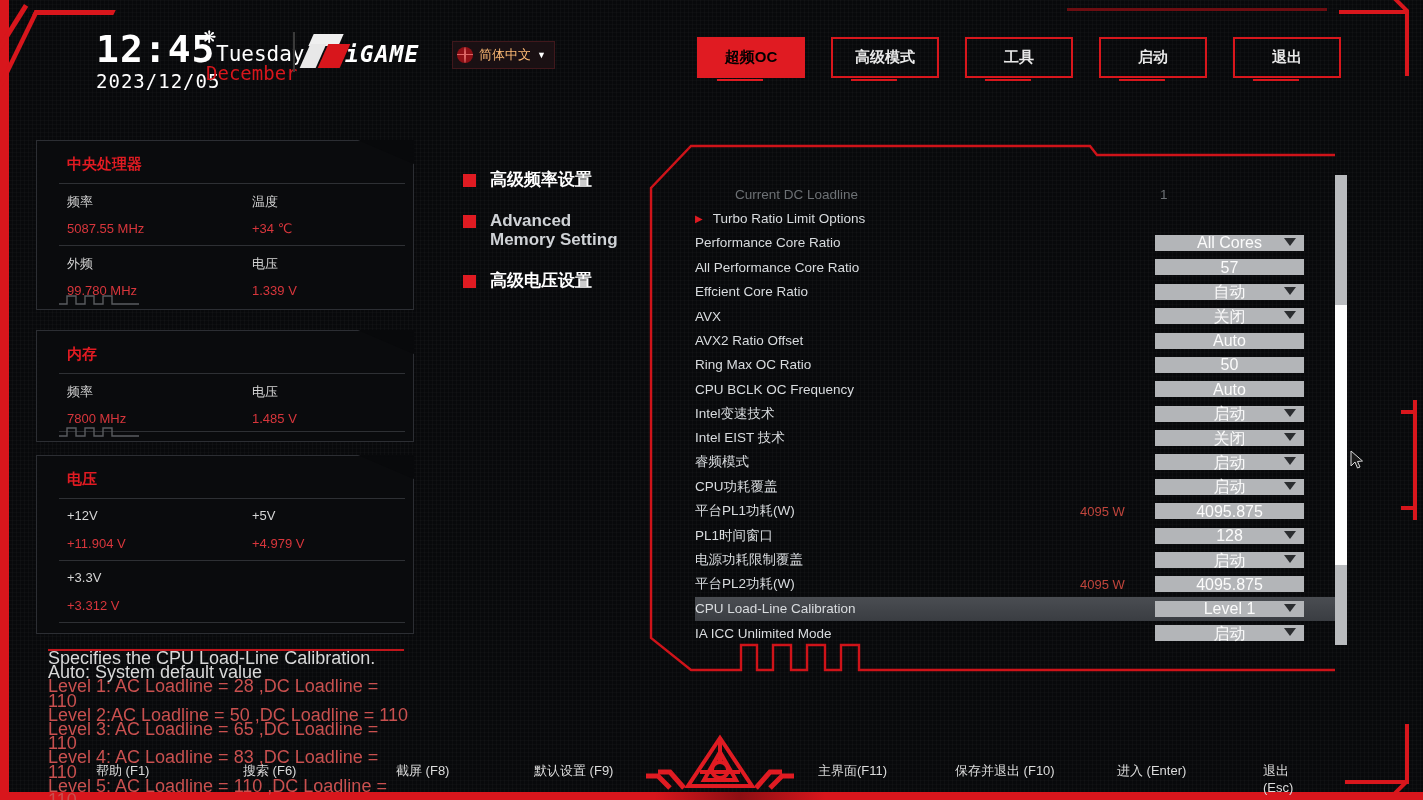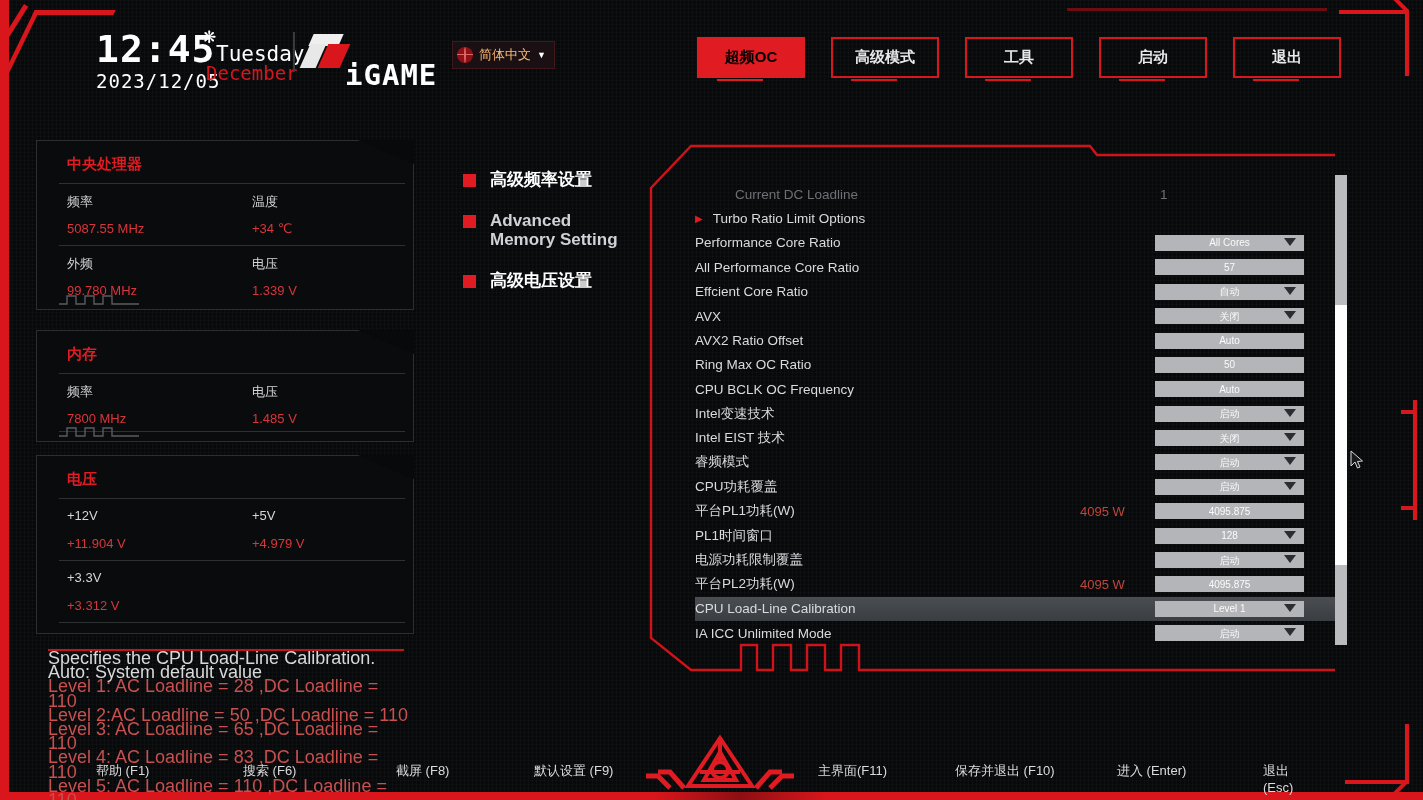--- a/index.html
+++ b/index.html
@@ -46,22 +46,22 @@
      font-family:"DejaVu Sans Mono","Liberation Mono",monospace;}
   .month{position:absolute;left:206px;top:62px;color:#d8161c;font-size:19px;
      font-family:"DejaVu Sans Mono","Liberation Mono",monospace;}
   .hdr-sep{position:absolute;left:293px;top:32px;width:2px;height:40px;background:#3a3a3a;}
   .logo{position:absolute;left:305px;top:34px;width:130px;height:44px;}
   .logo .mark{position:absolute;left:0;top:0;width:44px;height:34px;}
   .logo .mark i{position:absolute;display:block;}
   .logo .m1{left:6px;top:0;width:30px;height:12px;background:#efefef;transform:skewX(-24deg);}
   .logo .m2{left:0px;top:10px;width:16px;height:24px;background:#e8e8e8;transform:skewX(-24deg);}
   .logo .m3{left:18px;top:10px;width:22px;height:24px;background:#d8161c;transform:skewX(-24deg);}
-  .logo .word{position:absolute;left:40px;top:24px;color:#fff;font-size:29px;font-weight:bold;
-     letter-spacing:1px;font-family:"DejaVu Sans Mono","Liberation Mono",monospace;}
+  .logo .word{position:absolute;left:40px;top:7px;color:#fff;font-size:23px;font-weight:bold;
+     font-style:italic;letter-spacing:1px;font-family:"DejaVu Sans Mono","Liberation Mono",monospace;}
   .lang{position:absolute;left:452px;top:41px;height:22px;display:flex;align-items:center;gap:6px;
      background:#1a1013;border:1px solid #40181c;padding:2px 8px 2px 4px;}
   .lang .globe{width:16px;height:16px;border-radius:50%;background:#8f1016;position:relative;}
   .lang .globe:after{content:"";position:absolute;left:0;top:7px;width:16px;height:1px;background:#d66;}
   .lang .globe:before{content:"";position:absolute;left:7px;top:0;width:2px;height:16px;background:#d66;border-radius:50%;}
   .lang .txt{color:#fdba74;font-size:13px;}
   .lang .car{color:#fff;font-size:9px;}
 
   .navbtns{position:absolute;left:697px;top:37px;display:flex;gap:26px;}
   .navbtn{position:relative;width:104px;height:37px;display:flex;align-items:center;justify-content:center;
@@ -107,21 +107,21 @@
   #mainpanel .frm{position:absolute;inset:0;}
   .rows{position:absolute;left:50px;top:42px;width:640px;height:462px;overflow:hidden;}
   .row{position:relative;height:24.4px;display:flex;align-items:center;}
   .row .lbl{color:#d9dcdf;font-size:13.5px;white-space:nowrap;}
   .row.dim .lbl{color:#6d7175;margin-left:40px;}
   .row .ro-val{position:absolute;left:465px;color:#6d7175;font-size:13.5px;}
   .row .w-val{position:absolute;left:385px;color:#c0453c;font-size:13px;}
   .row .arrow{color:#e01b22;font-size:10px;margin-right:10px;}
   .ctl{position:absolute;left:460px;width:149px;height:16px;background:#b3b5b8;
      display:flex;align-items:center;justify-content:center;cursor:pointer;}
-  .ctl .v{color:#fbfbfb;font-size:10px;line-height:11px;}
+  .ctl .v{color:#fbfbfb;font-size:16px;line-height:11px;}
   .ctl .tri{position:absolute;right:8px;top:3px;width:0;height:0;
      border-left:6px solid transparent;border-right:6px solid transparent;border-top:8px solid #2b2d30;}
   .row.sel{background:linear-gradient(to bottom,#4a4d52,#3a3d42);}
   .row.sel:before{content:"";position:absolute;left:-10px;right:-22px;top:0;bottom:0;
      background:linear-gradient(to bottom,#4d5055 0%,#3c4045 100%);z-index:-1;}
   .sbar{position:absolute;left:690px;top:35px;width:12px;height:470px;background:#b9bbbe;}
   .sbar .thumb{position:absolute;left:0;width:12px;background:#fdfdfd;}
 
   
   .fnbar{position:absolute;left:0;bottom:14px;width:1237px;height:24px;}

